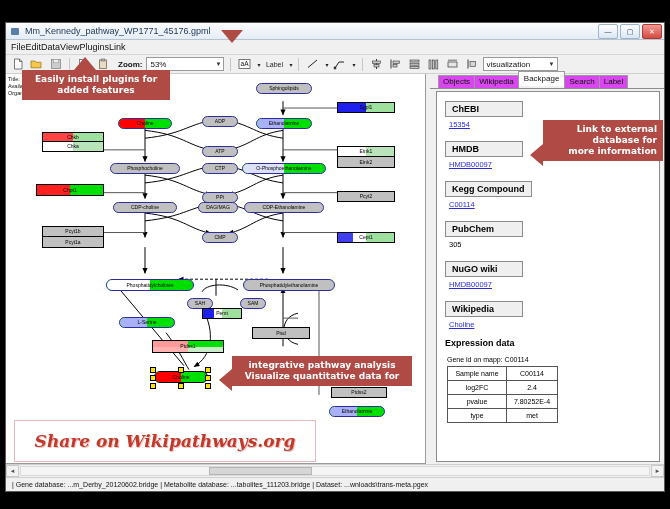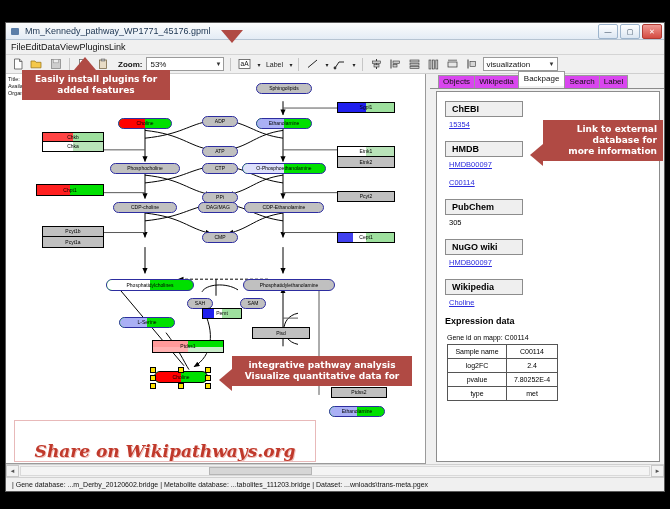--- a/index.html
+++ b/index.html
@@ -74,21 +74,21 @@
   .arrow-dn{position:absolute;width:0;height:0;z-index:40;
             border-left:11px solid transparent;border-right:11px solid transparent;
             border-top:13px solid #b04a44;}
   .arrow-up{position:absolute;width:0;height:0;z-index:40;
             border-left:11px solid transparent;border-right:11px solid transparent;
             border-bottom:13px solid #b04a44;}
   .arrow-lt{position:absolute;width:0;height:0;z-index:40;
             border-top:11px solid transparent;border-bottom:11px solid transparent;
             border-right:13px solid #b04a44;}
   .share{position:absolute;left:14px;top:420px;width:300px;height:40px;border:1px solid #e8b9b9;
-         background:#fff;display:flex;align-items:flex-end;justify-content:center;z-index:41;}
+         background:#fff;display:flex;align-items:center;justify-content:center;z-index:41;}
   .share span{font-family:"DejaVu Serif",serif;font-style:italic;font-weight:bold;font-size:17px;
               color:#c0392b;text-shadow:1px 1px 0 #f0c0bc;}
   .tabstrip{display:flex;align-items:flex-end;height:15px;padding-left:8px;gap:0;
             border-bottom:1px solid #8c8c8c;box-sizing:border-box;background:#f0f0f0;}
   .tab{font-size:8px;color:#111;padding:1px 4px;border:1px solid #9a9a9a;border-bottom:none;
        background:#d946ef;margin-right:-1px;line-height:10px;}
   .tab.active{background:#fff;font-weight:normal;position:relative;top:-2px;padding:2px 5px 2px 5px;}
   .bp{flex:1;background:#fff;border:1px solid #8c8c8c;margin:2px 4px 2px 6px;overflow:hidden;
       position:relative;box-sizing:border-box;padding:6px 0 0 8px;}
   .bp-head{display:inline-block;border:1px solid #8c8c8c;background:#efefef;font-size:9px;
@@ -487,20 +487,21 @@
           <div class="tab">Label</div>
         </div>
 
         <div class="bp">
           <div class="bp-head">ChEBI</div>
           <a class="bp-link" href="#">15354</a>
 
           <div class="bp-head">HMDB</div>
           <a class="bp-link" href="#">HMDB00097</a>
 
+          <div class="bp-head">Kegg Compound</div>
           <a class="bp-link" href="#">C00114</a>
 
           <div class="bp-head">PubChem</div>
           <span class="bp-plain">305</span>
 
           <div class="bp-head">NuGO wiki</div>
           <a class="bp-link" href="#">HMDB00097</a>
 
           <div class="bp-head">Wikipedia</div>
           <a class="bp-link" href="#">Choline</a>

